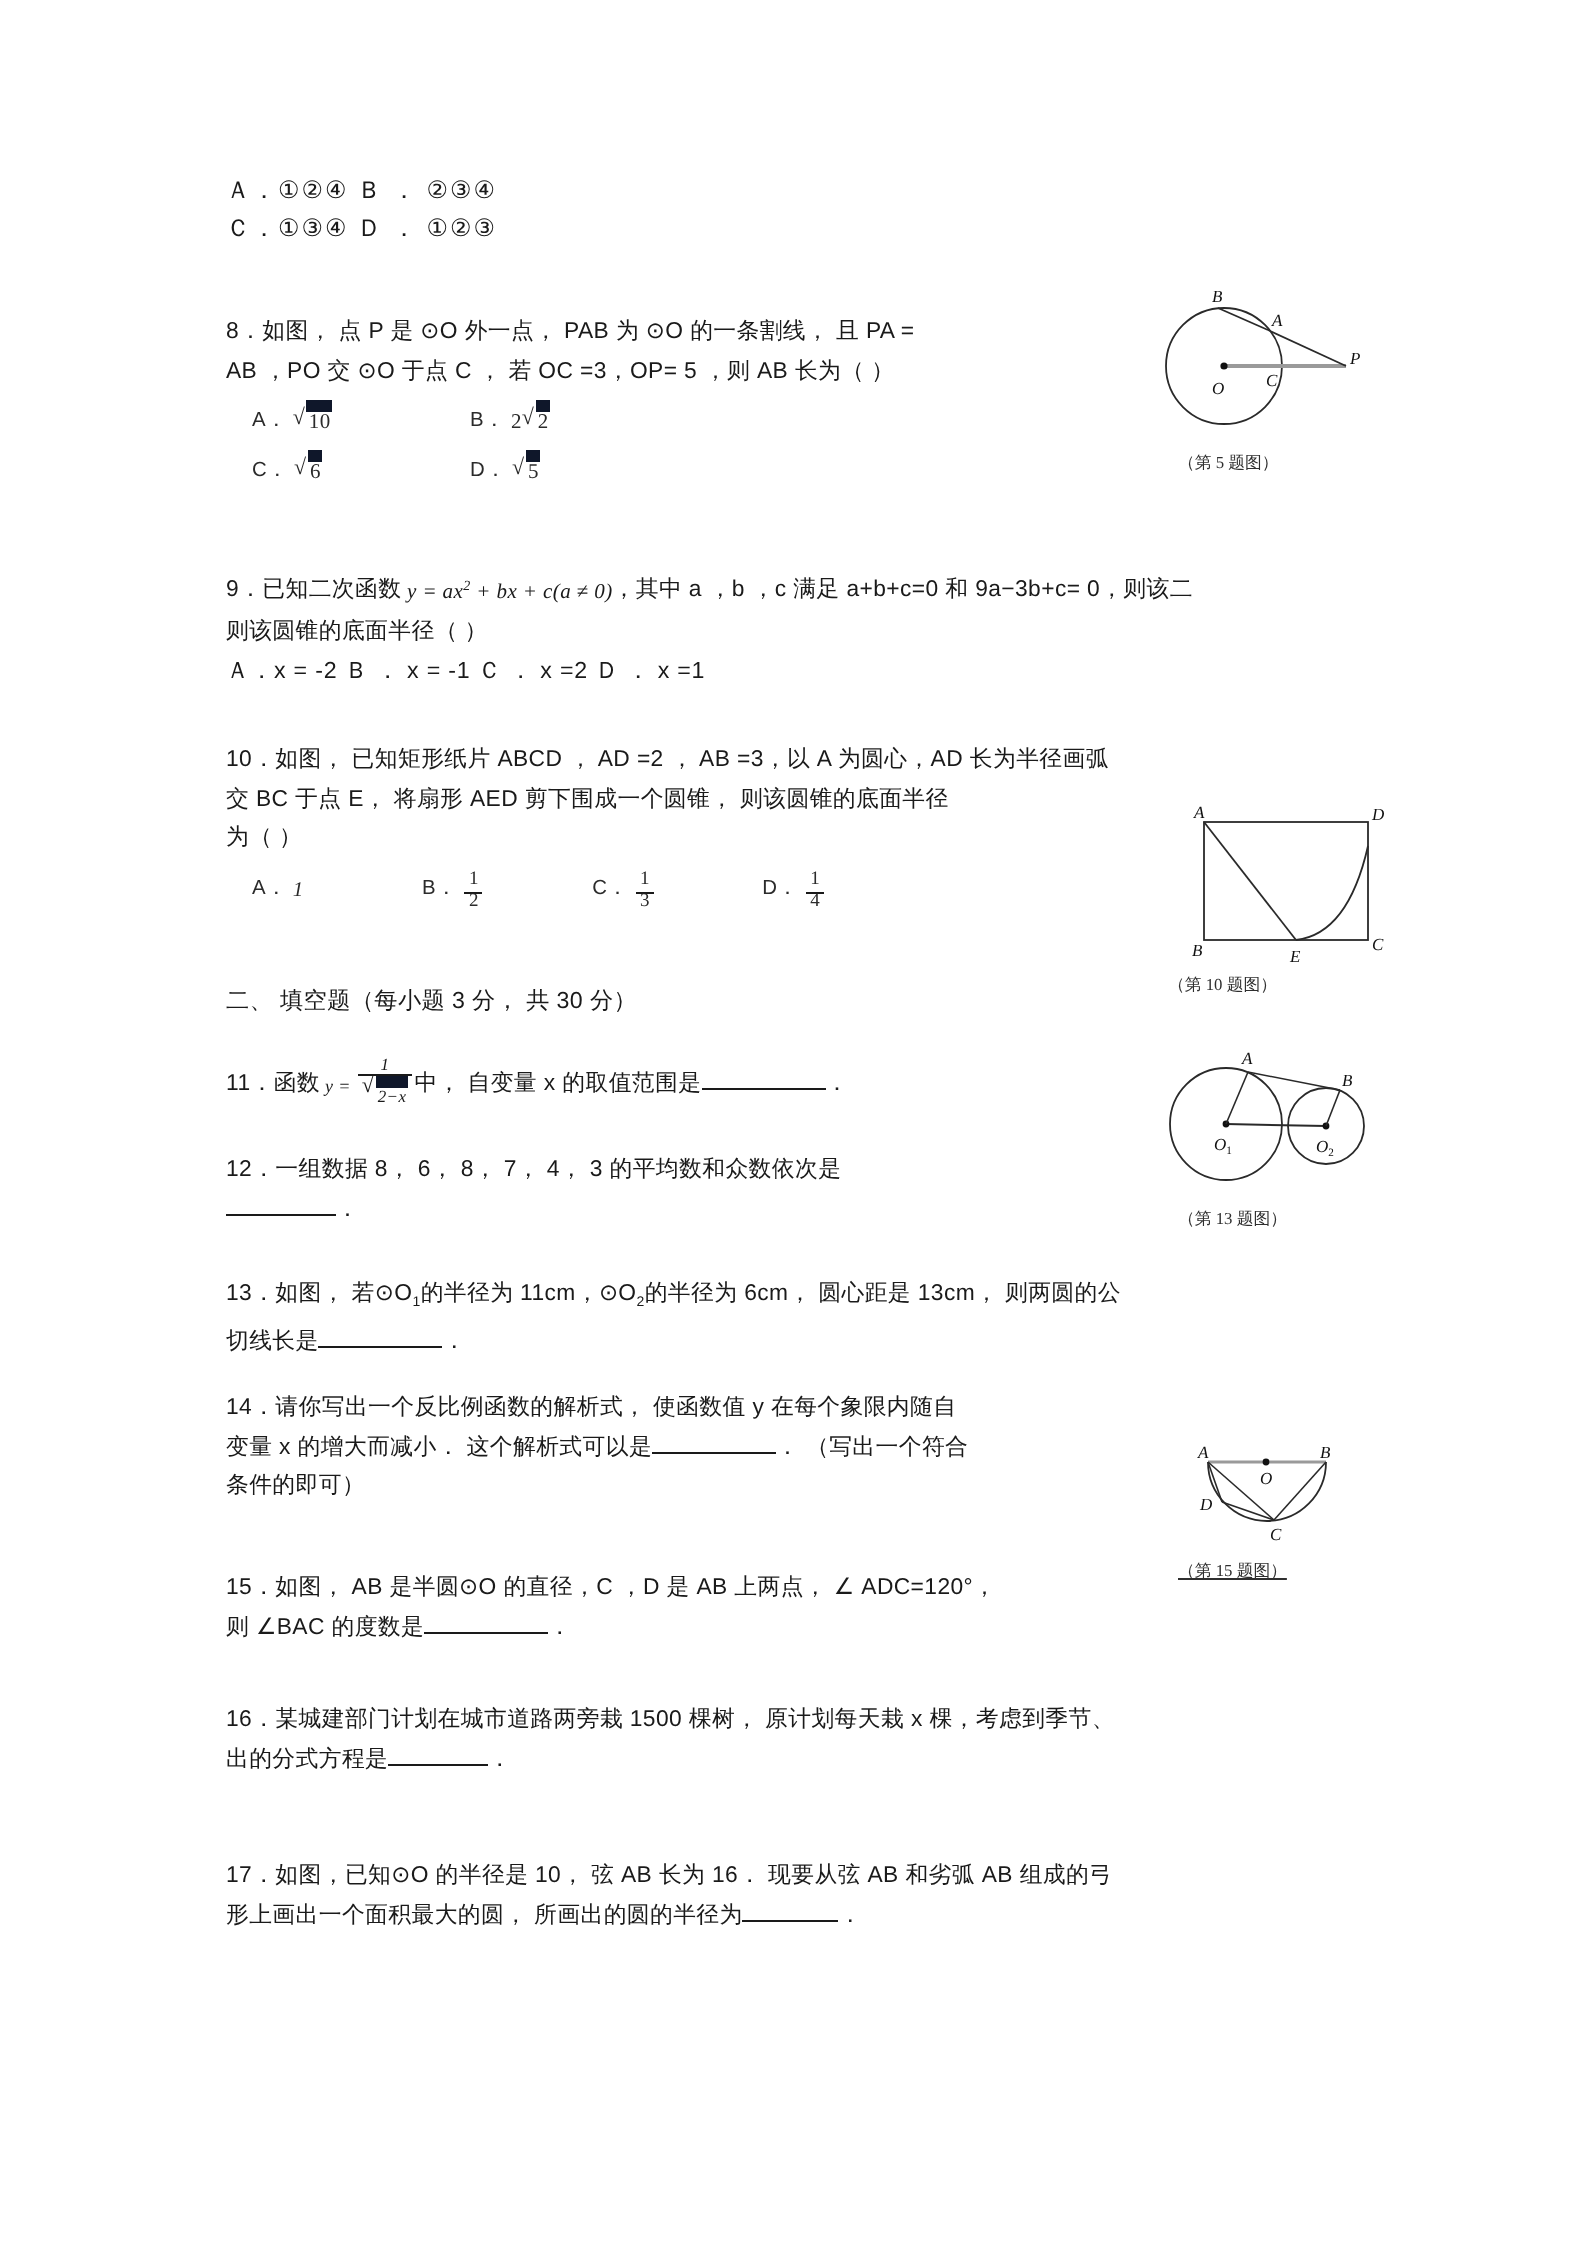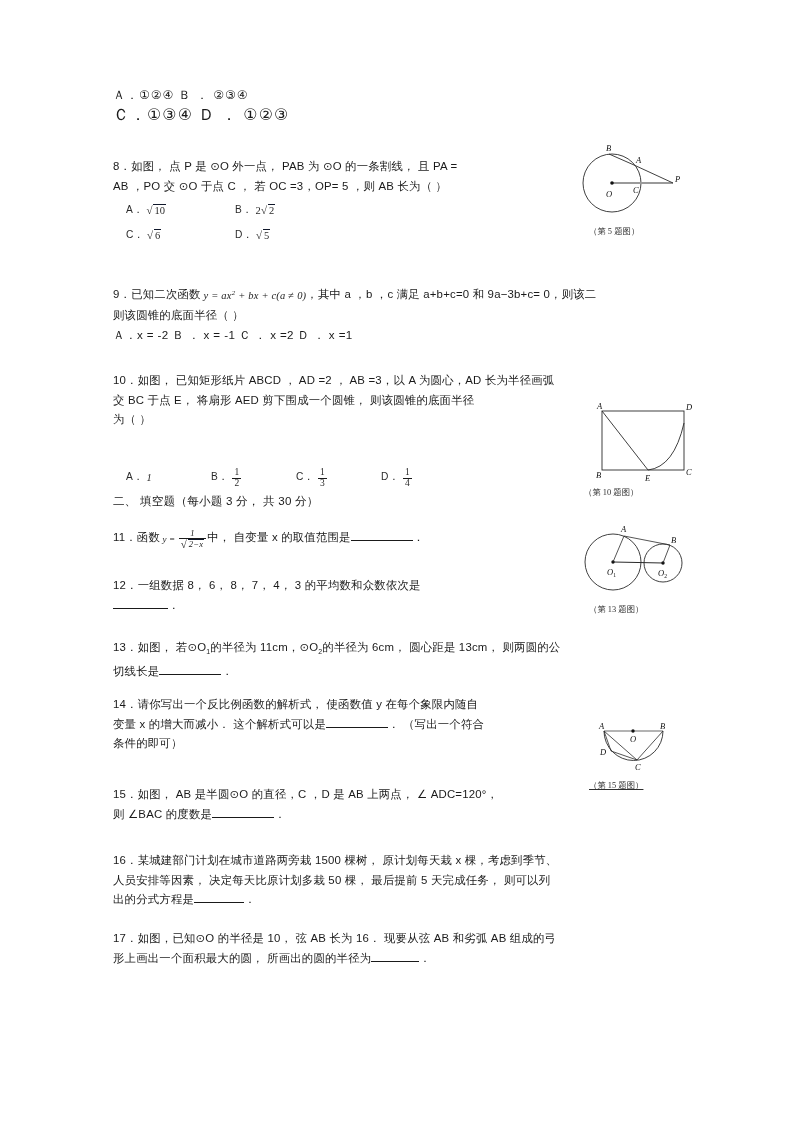--- a/index.html
+++ b/index.html
@@ -75,21 +75,21 @@
   }
   .rad::before {
     content: "\221A";
     position: absolute;
     left: 0;
     top: 0px;
     font-size: 11px;
     font-style: normal;
   }
   .rad > .radbody {
-    border-top: 1px solid #0f172a;
+    border-top: 6px solid #0f172a;
     padding: 0 1px;
     display: inline-block;
     line-height: 1.05;
   }
   
   .frac {
     display: inline-block;
     vertical-align: -6px;
     text-align: center;
     line-height: 1.05;
@@ -128,21 +128,21 @@
     font-style: normal;
   }
 </style>
 </head>
 <body>
 
 <div class="page">
 
   <div class="blk" style="left:113px; top:86px; width:330px;">
     <div style="font-size:12px; line-height:19px; letter-spacing:1px;">Ａ．①②④   Ｂ ． ②③④</div>
-    <div style="font-size:16px; line-height:19px; letter-spacing:1px;">Ｃ．①③④   Ｄ ． ①②③</div>
+    <div style="font-size:12px; line-height:19px; letter-spacing:1px;">Ｃ．①③④   Ｄ ． ①②③</div>
   </div>
 
   <div class="blk q" style="left:113px; top:157px; width:432px;">
     <div>
       <span>8．</span><span>如图， 点 P 是 ⊙O 外一点， PAB 为 ⊙O 的一条割线， 且 PA =</span>
     </div>
     <div>AB ，PO 交 ⊙O 于点 C ， 若  OC =3，OP= 5 ，则 AB 长为（ ）</div>
   </div>
 
   <div class="blk opts" style="left:126px; top:200px; width:330px;">
@@ -196,21 +196,21 @@
 
   <div class="blk q" style="left:113px; top:371px; width:575px;">
     <div>
       <span>10．</span><span>如图， 已知矩形纸片 ABCD ， AD =2 ，  AB =3，以 A 为圆心，AD 长为半径画弧</span>
     </div>
     <div>交 BC 于点 E， 将扇形 AED 剪下围成一个圆锥， 则该圆锥的底面半径</div>
     <div>为（ ）</div>
   </div>
 
   <div class="blk opts" style="left:126px; top:435px; width:330px;">
-    <span style="display:inline-block;width:82px;margin-top:32px;">
+    <span style="display:inline-block;width:82px;">
       <span>A．</span>
       <span class="math up">1</span>
     </span>
     <span style="display:inline-block;width:82px;">
       <span>B．</span>
       <span class="frac frac-serif">
         <span class="num">1</span>
         <span class="den">2</span>
       </span>
     </span>
@@ -331,21 +331,20 @@
     </div>
     <div>
       <span>则 ∠BAC 的度数是</span><span class="fill" style="width:62px;"></span><span>．</span>
     </div>
   </div>
 
   <div class="blk q" style="left:113px; top:851px; width:575px;">
     <div>
       <span>16．</span><span>某城建部门计划在城市道路两旁栽 1500 棵树， 原计划每天栽 x 棵，考虑到季节、</span>
     </div>
-    <div>人员安排等因素， 决定每天比原计划多栽 50 棵， 最后提前 5 天完成任务， 则可以列</div>
     <div>
       <span>出的分式方程是</span><span class="fill" style="width:50px;"></span><span>．</span>
     </div>
   </div>
 
   <div class="blk q" style="left:113px; top:929px; width:575px;">
     <div>
       <span>17．</span><span>如图，已知⊙O 的半径是 10， 弦 AB 长为 16． 现要从弦 AB 和劣弧 AB 组成的弓</span>
     </div>
     <div>

